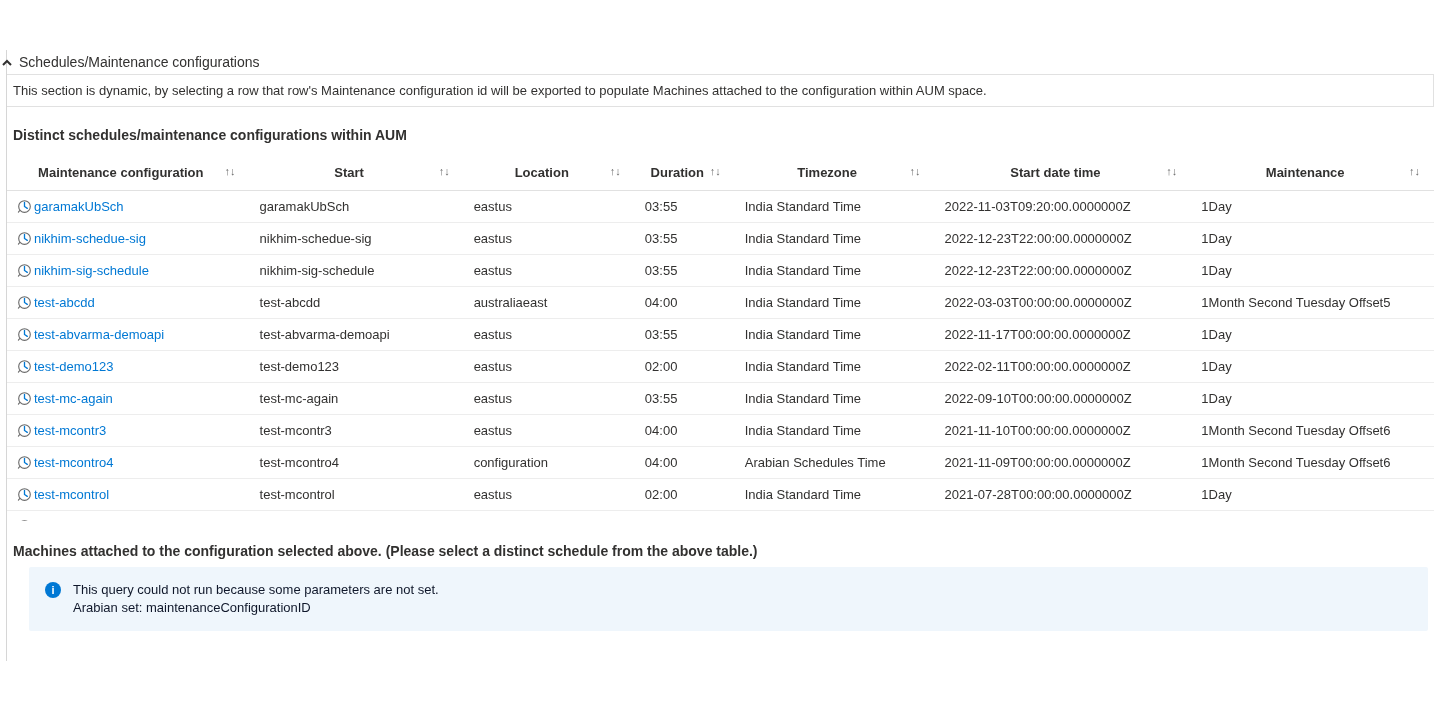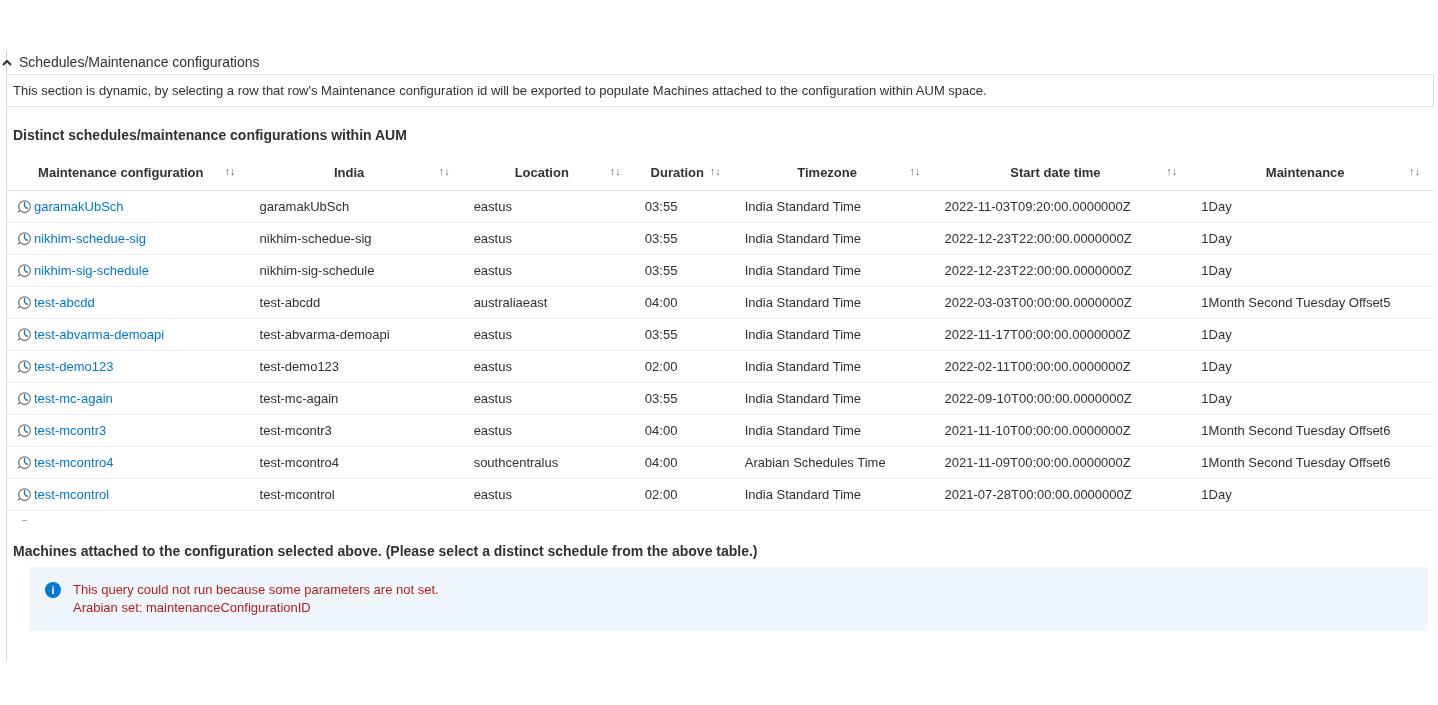--- a/index.html
+++ b/index.html
@@ -130,21 +130,21 @@
     .info-icon svg circle {
       fill: #0078d4;
     }
     .info-icon svg text {
       fill: #fff;
       font-weight: bold;
       font-family: "Segoe UI", sans-serif;
     }
     .info-text {
       font-size: 13px;
-      color: #b91c1c;
+      color: #0f172a;
       line-height: 1.4;
     }
     col.c1 { width: 17%; }
     col.c2 { width: 15%; }
     col.c3 { width: 12%; }
     col.c4 { width: 7%; }
     col.c5 { width: 14%; }
     col.c6 { width: 18%; }
     col.c7 { width: 17%; }
   </style>
@@ -175,21 +175,21 @@
             <col class="c2">
             <col class="c3">
             <col class="c4">
             <col class="c5">
             <col class="c6">
             <col class="c7">
         </colgroup>
         <thead>
           <tr id="header-row">
               <th><span>Maintenance configuration</span><span class="sort-icon">↑↓</span></th>
-              <th><span>India</span><span class="sort-icon">↑↓</span></th>
+              <th><span>Start</span><span class="sort-icon">↑↓</span></th>
               <th><span>Location</span><span class="sort-icon">↑↓</span></th>
               <th><span>Duration</span><span class="sort-icon">↑↓</span></th>
               <th><span>Timezone</span><span class="sort-icon">↑↓</span></th>
               <th><span>Start date time</span><span class="sort-icon">↑↓</span></th>
               <th><span>Maintenance</span><span class="sort-icon">↑↓</span></th>
             </tr>
         </thead>
         <tbody id="table-body">
             <tr>
               <td><span class="row-icon"><svg viewBox="0 0 16 16">
@@ -295,21 +295,21 @@
               <td>2021-11-10T00:00:00.0000000Z</td>
               <td>1Month Second Tuesday Offset6</td>
             </tr>
             <tr>
               <td><span class="row-icon"><svg viewBox="0 0 16 16">
                     <circle cx="8" cy="8" r="6.2" fill="none" stroke="#6b6b6b" stroke-width="1.2"></circle>
                     <path d="M8 3.5 L8 8 L11 10" fill="none" stroke="#0078d4" stroke-width="1.4" stroke-linecap="round"></path>
                     <path d="M2.8 12.5 L1.5 14" stroke="#6b6b6b" stroke-width="1.2" stroke-linecap="round"></path>
                   </svg></span><a class="config-link">test-mcontro4</a></td>
               <td>test-mcontro4</td>
-              <td>southcentralus</td>
+              <td>configuration</td>
               <td>04:00</td>
               <td>Arabian Schedules Time</td>
               <td>2021-11-09T00:00:00.0000000Z</td>
               <td>1Month Second Tuesday Offset6</td>
             </tr>
             <tr>
               <td><span class="row-icon"><svg viewBox="0 0 16 16">
                     <circle cx="8" cy="8" r="6.2" fill="none" stroke="#6b6b6b" stroke-width="1.2"></circle>
                     <path d="M8 3.5 L8 8 L11 10" fill="none" stroke="#0078d4" stroke-width="1.4" stroke-linecap="round"></path>
                     <path d="M2.8 12.5 L1.5 14" stroke="#6b6b6b" stroke-width="1.2" stroke-linecap="round"></path>

